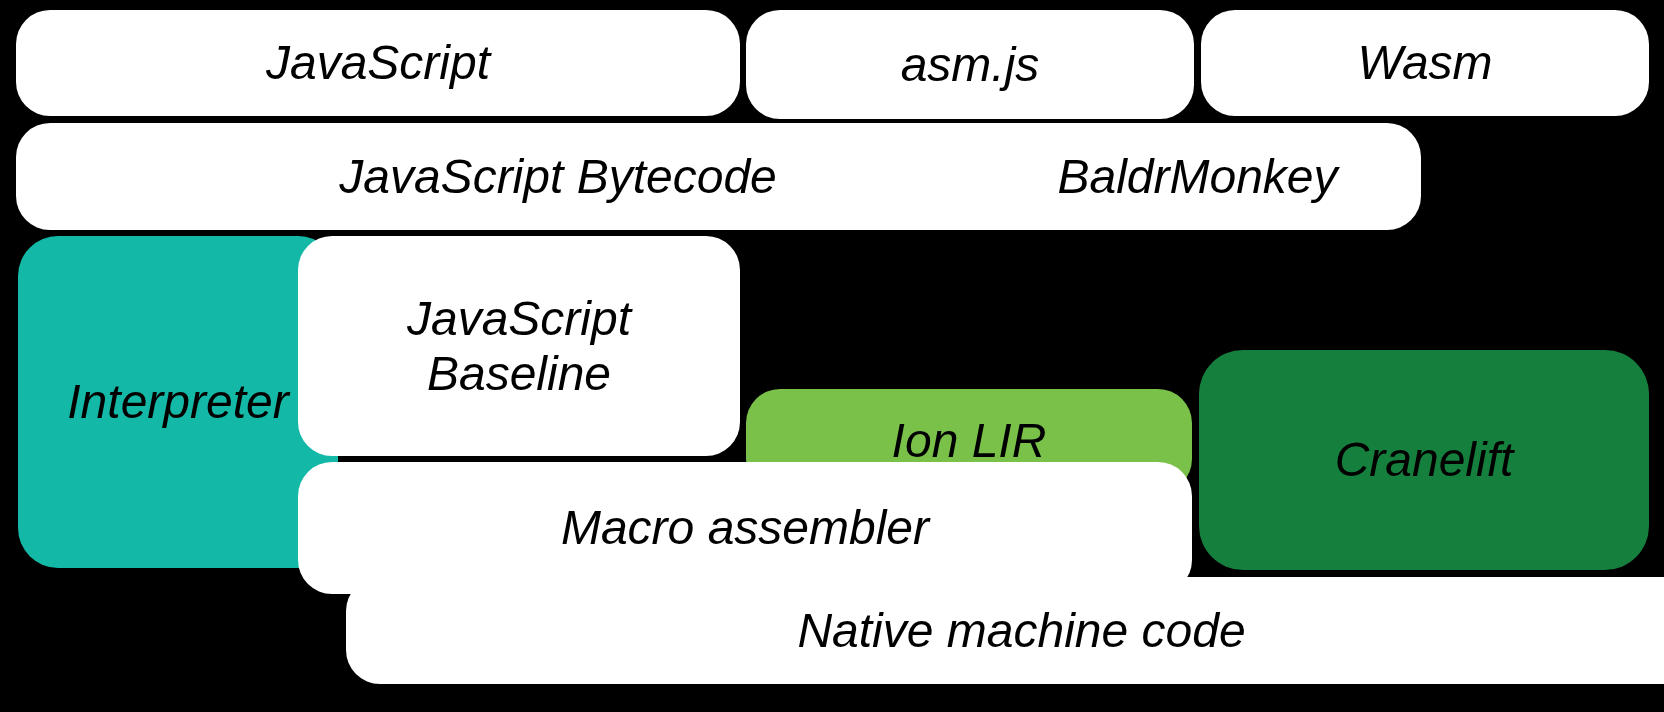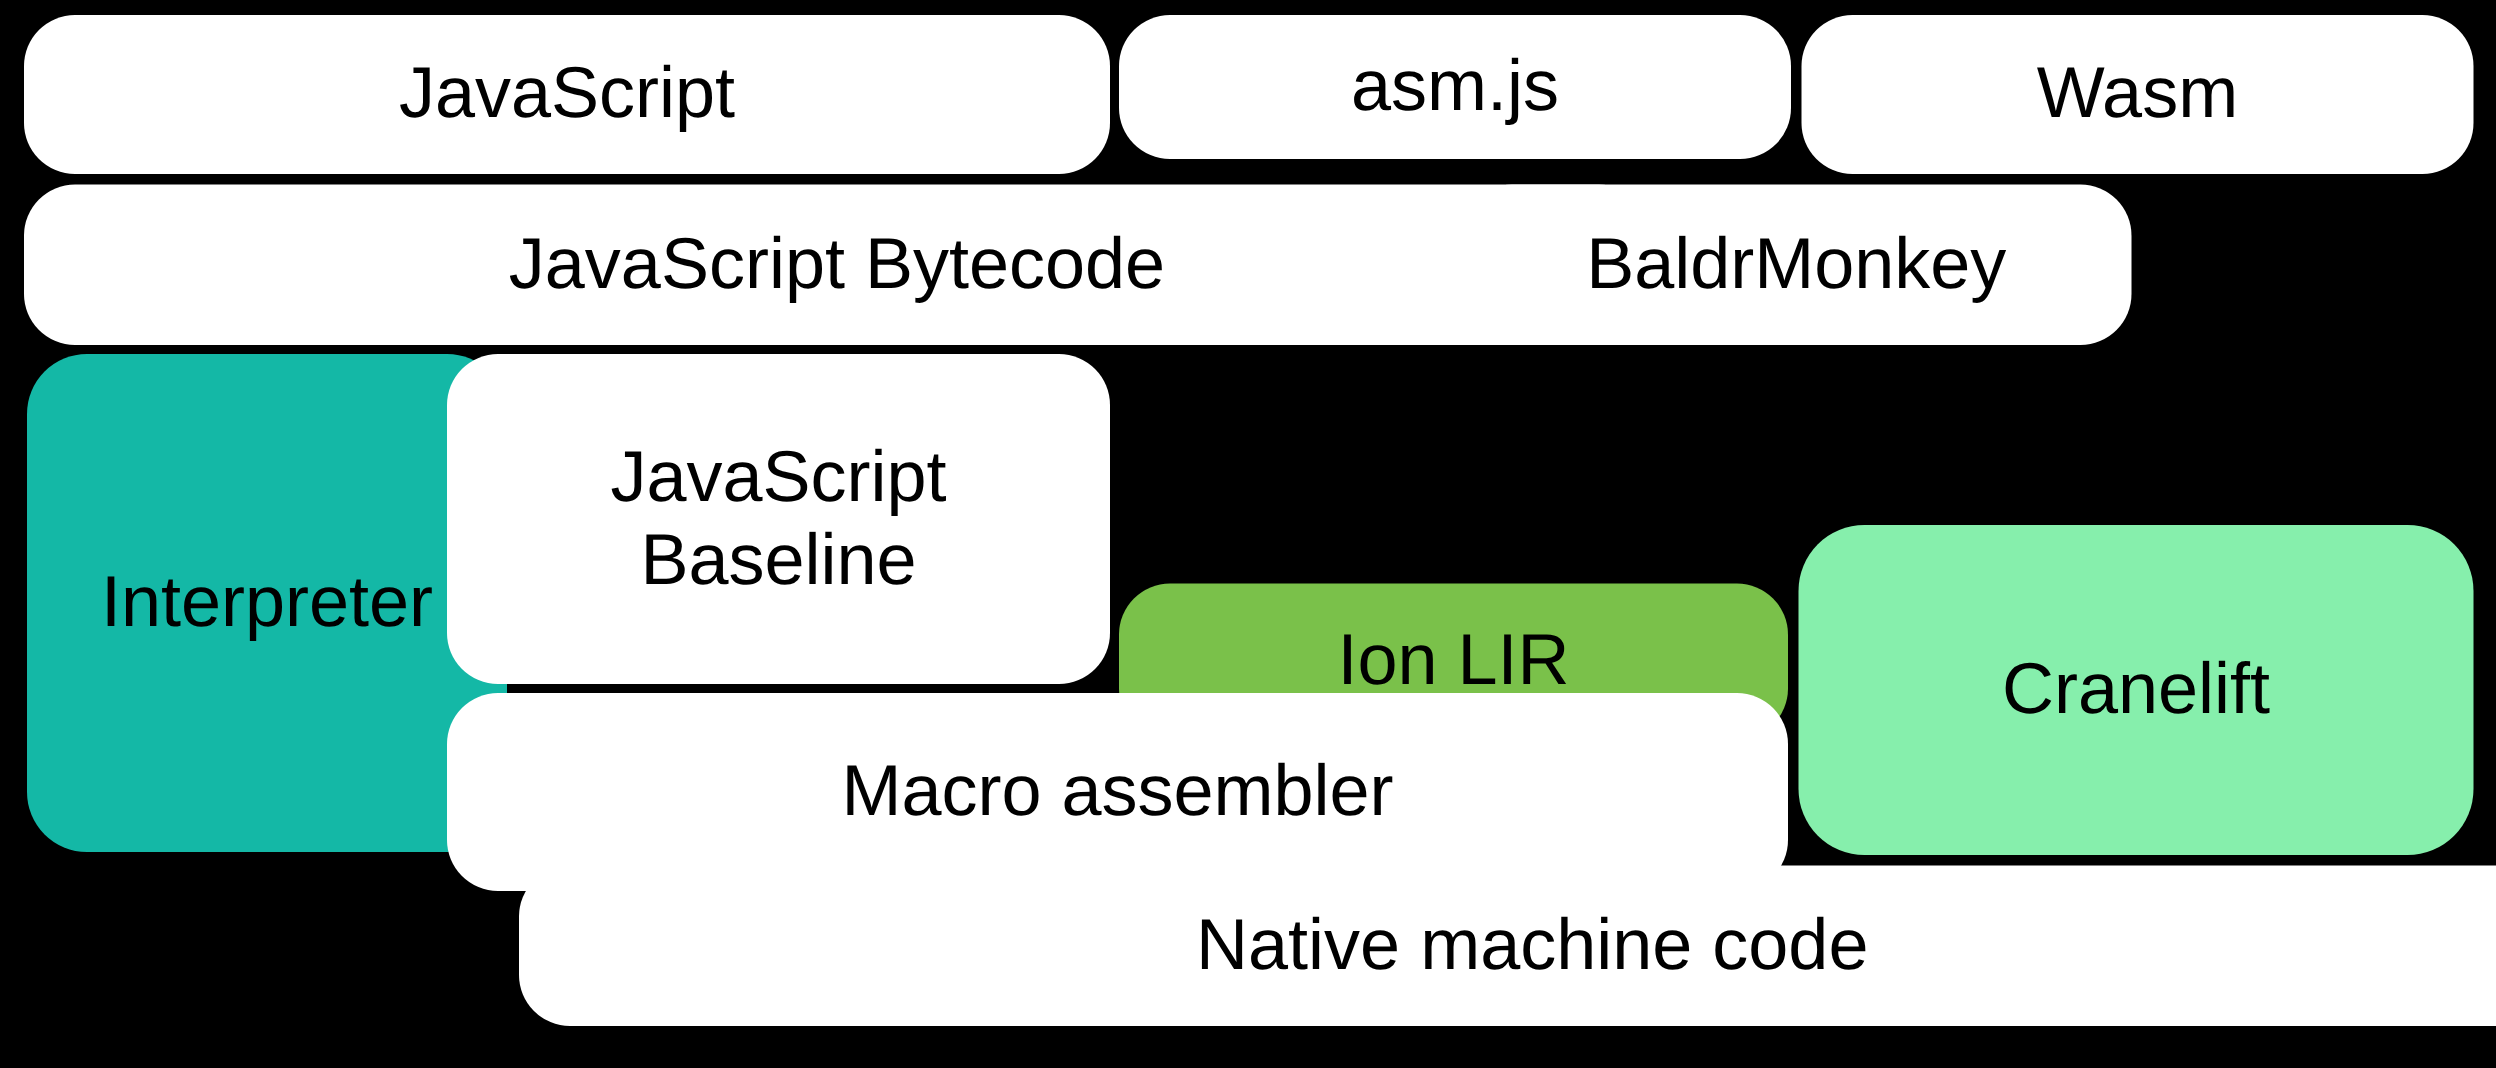--- a/index.html
+++ b/index.html
@@ -7,49 +7,50 @@
     padding: 0;
     background: #000000;
   }
   .canvas {
     position: relative;
     width: 1664px;
     height: 712px;
     background: #000000;
     font-family: "Liberation Sans", "DejaVu Sans", sans-serif;
     overflow: hidden;
+    font-style: italic;
   }
   .box {
     position: absolute;
     display: flex;
     flex-direction: column;
     align-items: center;
     justify-content: center;
     text-align: center;
     color: #000000;
     font-size: 48px;
     line-height: 1.15;
     border-radius: 34px;
     background: #FFFFFF;
   }
   .box span { display: block; }
 
   
   .b-javascript        { left: 16px;   top: 10px;  width: 724px;  height: 106px; }
-  .b-asmjs             { left: 746px;  top: 10px;  width: 448px;  height: 96px; }
+  .b-asmjs             { left: 746px;  top: 10px;  width: 448px;  height: 109px; }
   .b-wasm              { left: 1201px; top: 10px;  width: 448px;  height: 106px; }
   
   .b-bytecode          { left: 16px;   top: 123px; width: 1084px;  height: 107px; }
   .b-baldrmonkey       { left: 974px;  top: 123px; width: 447px;  height: 107px; }
   
   .b-interpreter       { left: 18px;   top: 236px; width: 320px;  height: 332px; background: #14b8a6; border-radius: 40px; }
   .b-baseline          { left: 298px;  top: 236px; width: 442px;  height: 220px; }
   .b-ionmir            { left: 746px;  top: 236px; width: 446px;  height: 108px; background: #7AC14A; }
   .b-ionlir            { left: 746px;  top: 353px; width: 446px;  height: 104px; background: #7AC14A; margin-top: 36px; }
-  .b-cranelift         { left: 1199px; top: 350px; width: 450px;  height: 220px; background: #86efac; border-radius: 44px; }
+  .b-cranelift         { left: 1199px; top: 350px; width: 450px;  height: 220px; background: #15803d; border-radius: 44px; }
   
   .b-macroassembler    { left: 298px;  top: 462px; width: 894px;  height: 132px; }
   .b-nativemachinecode { left: 298px;  top: 577px; width: 1351px; height: 107px; margin-left: 48px; }
 </style>
 </head>
 <body>
 
 <div class="canvas">
 
   <div class="box b-javascript">

